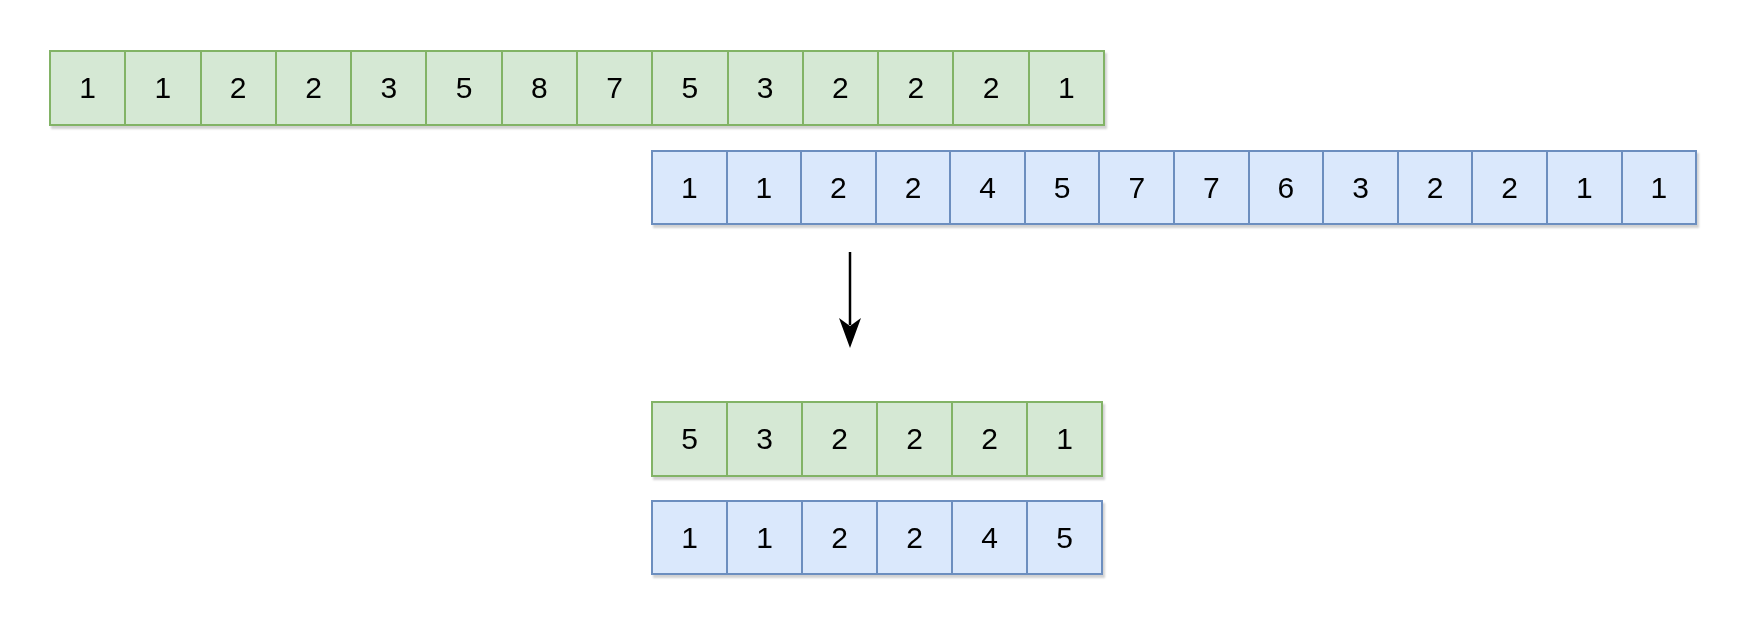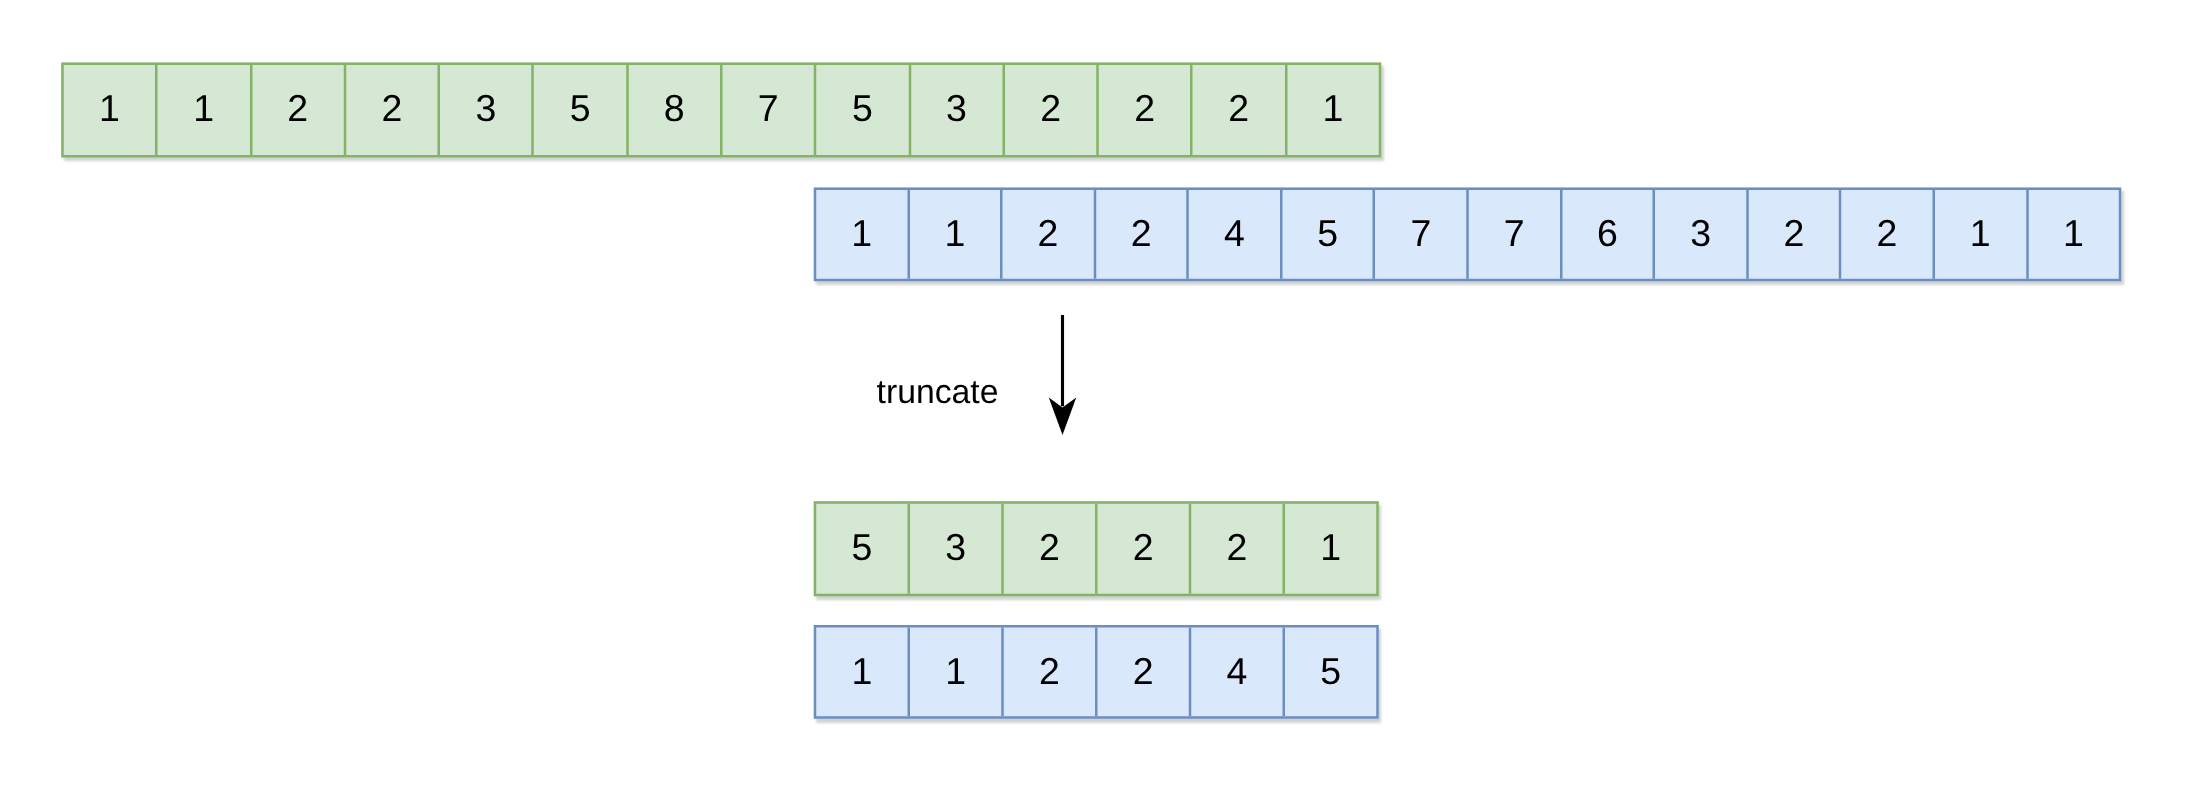--- a/index.html
+++ b/index.html
@@ -97,21 +97,20 @@
       <div class="cell">7</div>
       <div class="cell">7</div>
       <div class="cell">6</div>
       <div class="cell">3</div>
       <div class="cell">2</div>
       <div class="cell">2</div>
       <div class="cell">1</div>
       <div class="cell">1</div>
     </div>
 
-  <div class="truncate-label">truncate</div>
 
   <svg class="arrow-svg" width="40" height="110" viewBox="0 0 40 110">
     <line x1="20" y1="4" x2="20" y2="77" stroke="#000000" stroke-width="2.5"></line>
     <polygon points="20,100 9,70 20,78 31,70" fill="#000000"></polygon>
   </svg>
 
   <div id="arr-green-res" class="array green">
       <div class="cell">5</div>
       <div class="cell">3</div>
       <div class="cell">2</div>

